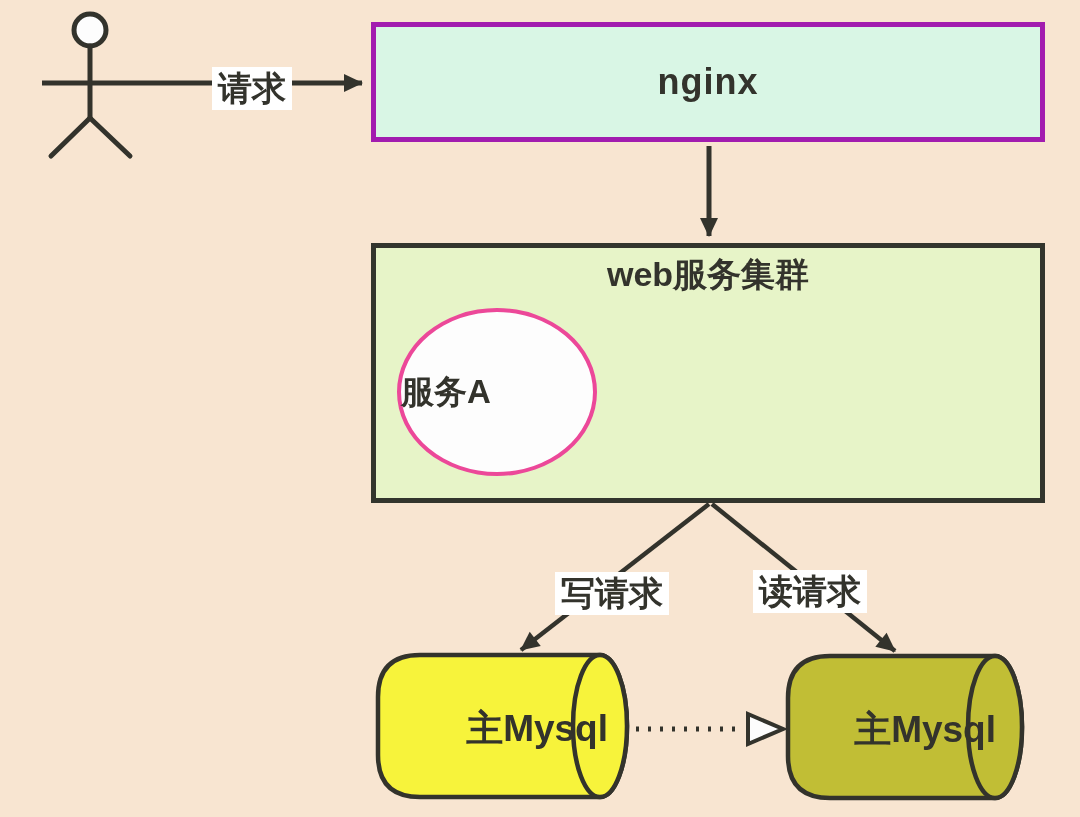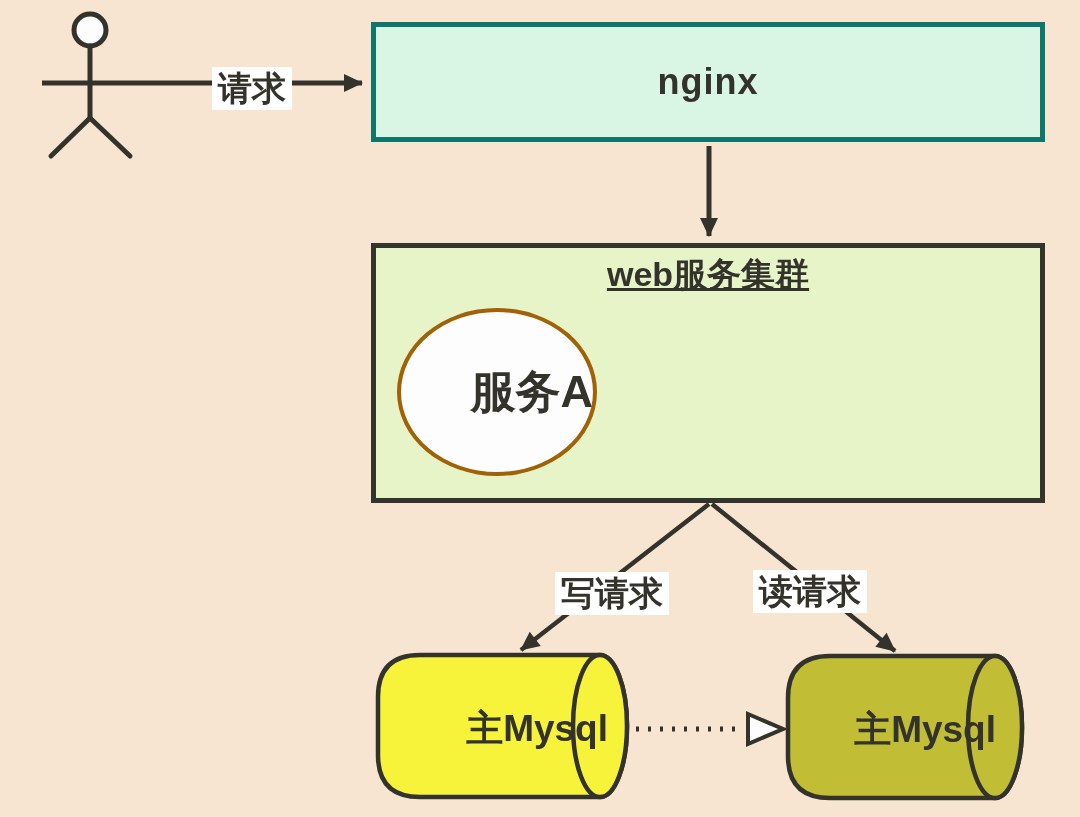--- a/index.html
+++ b/index.html
@@ -8,39 +8,39 @@
     width:1080px;height:817px;
     background:#f8e5d1;
     overflow:hidden;
     font-family:"Liberation Sans","DejaVu Sans",sans-serif;
     color:#33332c;
   }
   .abs{position:absolute;box-sizing:border-box;}
   
   #nginx-box{
     left:371px;top:22px;width:674px;height:120px;
-    background:#d9f6e5;border:5px solid #0f766e;
+    background:#d9f6e5;border:5px solid #a21caf;
     display:flex;align-items:center;justify-content:center;
     font-size:36px;font-weight:600;letter-spacing:1px;
     z-index:1;
   }
   #cluster-box{
     left:371px;top:243px;width:674px;height:260px;
     background:#e7f4c8;border:5px solid #33352d;
     z-index:1;
   }
   #cluster-title{
     position:absolute;left:0;top:4px;width:100%;
-    text-align:center;font-size:34px;font-weight:bold;text-decoration:underline;
+    text-align:center;font-size:34px;font-weight:bold;
   }
   .service-circle{
     width:200px;height:168px;border-radius:50%;
-    background:#fdfdfd;border:4px solid #a16207;
-    display:flex;align-items:center;justify-content:flex-end;
-    font-size:45px;font-weight:bold;
+    background:#fdfdfd;border:4px solid #ec4899;
+    display:flex;align-items:center;justify-content:flex-start;
+    font-size:33px;font-weight:bold;
     z-index:2;
   }
   #service-a{left:397px;top:308px;}
   #service-b{left:609px;top:308px;}
   #service-c{left:823px;top:308px;}
   
   #vector-layer{position:absolute;left:0;top:0;z-index:3;}
   
   .edge-label{
     background:#ffffff;

